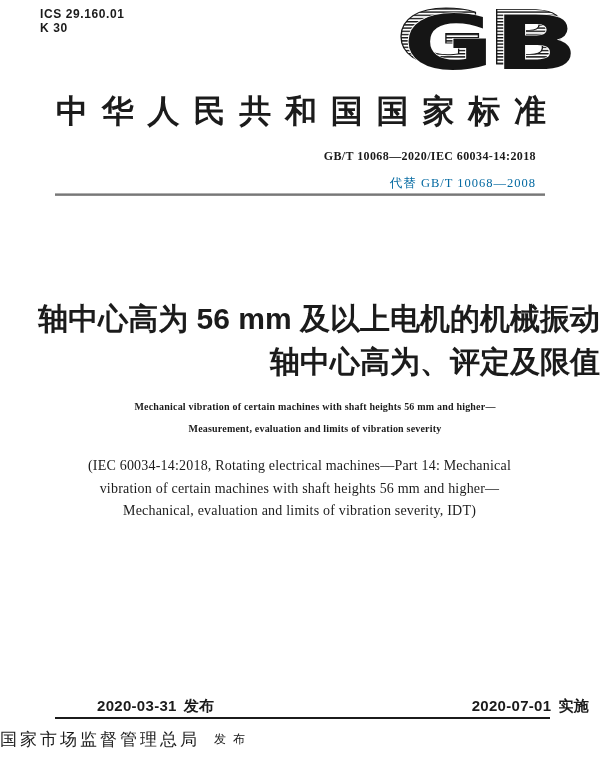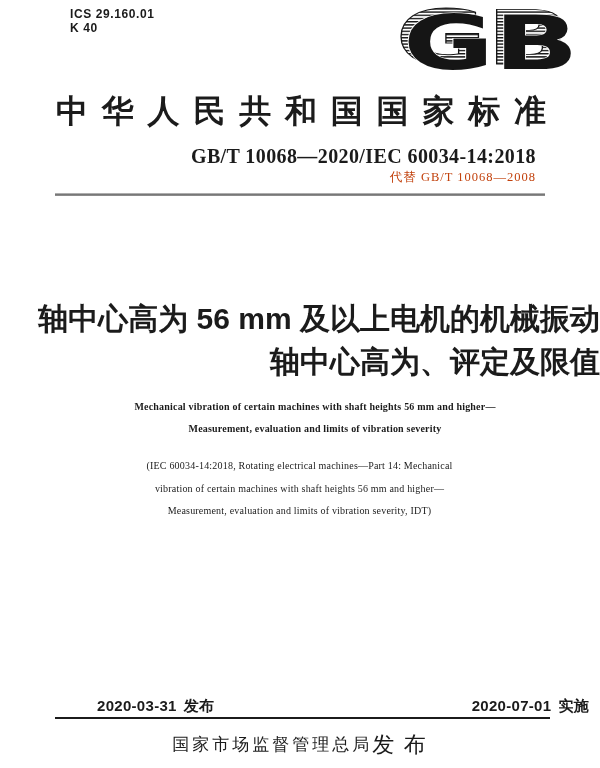--- a/index.html
+++ b/index.html
@@ -14,21 +14,21 @@
     margin: 0 auto;
     background: #ffffff;
     overflow: hidden;
     color: #1b1b1b;
     font-family: "Liberation Serif", "DejaVu Serif", serif;
   }
 
   
   .ics-block {
     position: absolute;
-    left: 70px;
+    left: 40px;
     top: 7px;
     font-family: "Liberation Sans", "DejaVu Sans", sans-serif;
     font-weight: bold;
     font-size: 12px;
     line-height: 14px;
     letter-spacing: 0.6px;
   }
 
   
   .gb-logo {
@@ -61,30 +61,30 @@
 
   
   .std-number-block {
     position: absolute;
     top: 146px;
     right: 64px;
     text-align: right;
   }
   .std-number {
     font-weight: bold;
-    font-size: 20px;
+    font-size: 12px;
     line-height: 21px;
     letter-spacing: 0.4px;
     text-align: right;
   }
   .replaces-note {
     font-size: 12.5px;
     line-height: 14px;
-    margin-top: 3px;
-    color: #c2410c;
+    margin-top: 9px;
+    color: #0369a1;
     letter-spacing: 1px;
   }
 
   .rule-top {
     position: absolute;
     top: 193px;
     left: 55px;
     width: 490px;
     height: 3px;
     background: linear-gradient(180deg, #c9c9c9 0%, #6f6f6f 55%, #9b9b9b 100%);
@@ -116,21 +116,21 @@
     letter-spacing: 0.2px;
   }
 
   
   .adoption-note {
     position: absolute;
     top: 455px;
     left: 0;
     width: 599px;
     text-align: center;
-    font-size: 10px;
+    font-size: 14px;
     line-height: 22.5px;
     letter-spacing: 0.2px;
   }
 
   
   .dates-row {
     position: absolute;
     top: 697px;
     left: 57px;
     width: 492px;
@@ -154,44 +154,44 @@
     background: #1b1b1b;
   }
 
   
   .footer-issuers {
     position: absolute;
     top: 730px;
     left: 0;
     width: 600px;
     display: flex;
-    justify-content: center;
     align-items: center;
   }
   .issuer-lines {
     font-size: 17px;
     line-height: 19.5px;
     letter-spacing: 3px;
     text-align: center;
     white-space: nowrap;
   }
   .publish-label {
-    font-size: 22px;
+    margin-left: 14px;
+    font-size: 12px;
     letter-spacing: 2px;
     white-space: nowrap;
   }
 </style>
 </head>
 <body>
 
 <div class="page">
 
   <div class="ics-block">
     <div>ICS 29.160.01</div>
-    <div>K 40</div>
+    <div>K 30</div>
   </div>
 
   <div class="gb-logo">
     <svg viewBox="0 0 192 74" xmlns="http://www.w3.org/2000/svg">
       <defs>
         <pattern id="hatch" width="2" height="3.2" patternUnits="userSpaceOnUse">
           <rect width="2" height="3.2" fill="#ffffff"></rect>
           <rect width="2" height="1.4" fill="#151515"></rect>
         </pattern>
       </defs>
@@ -217,21 +217,21 @@
   </div>
 
   <div class="title-en">
     <div>Mechanical vibration of certain machines with shaft heights 56 mm and higher—</div>
     <div>Measurement, evaluation and limits of vibration severity</div>
   </div>
 
   <div class="adoption-note">
     <div>(IEC 60034-14:2018, Rotating electrical machines—Part 14: Mechanical</div>
     <div>vibration of certain machines with shaft heights 56 mm and higher—</div>
-    <div>Measurement, evaluation and limits of vibration severity, IDT)</div>
+    <div>Mechanical, evaluation and limits of vibration severity, IDT)</div>
   </div>
 
   <div class="dates-row">
     <div>
       <span>2020-03-31</span><span class="cn-label">发布</span>
     </div>
     <div>
       <span>2020-07-01</span><span class="cn-label">实施</span>
     </div>
   </div>

